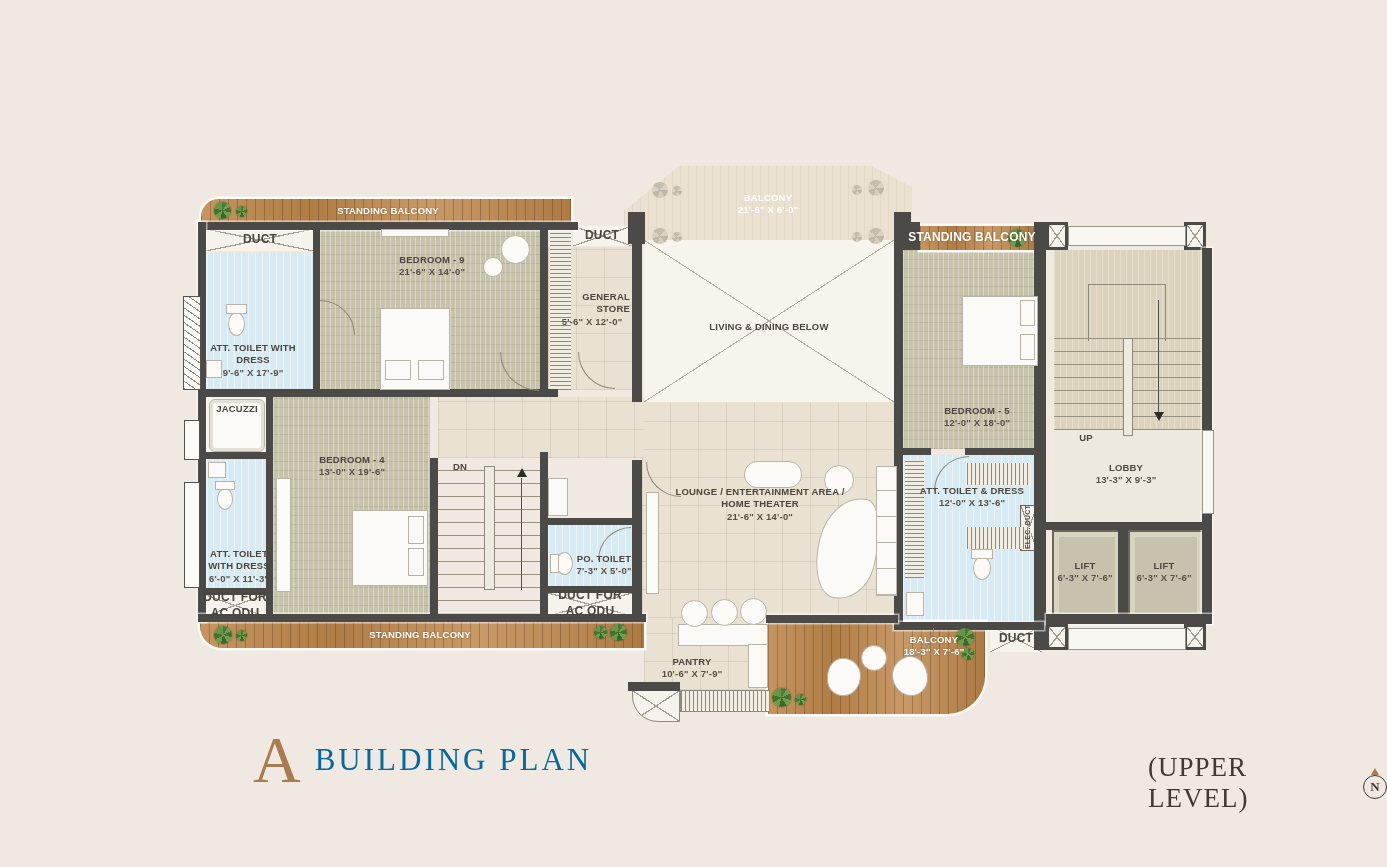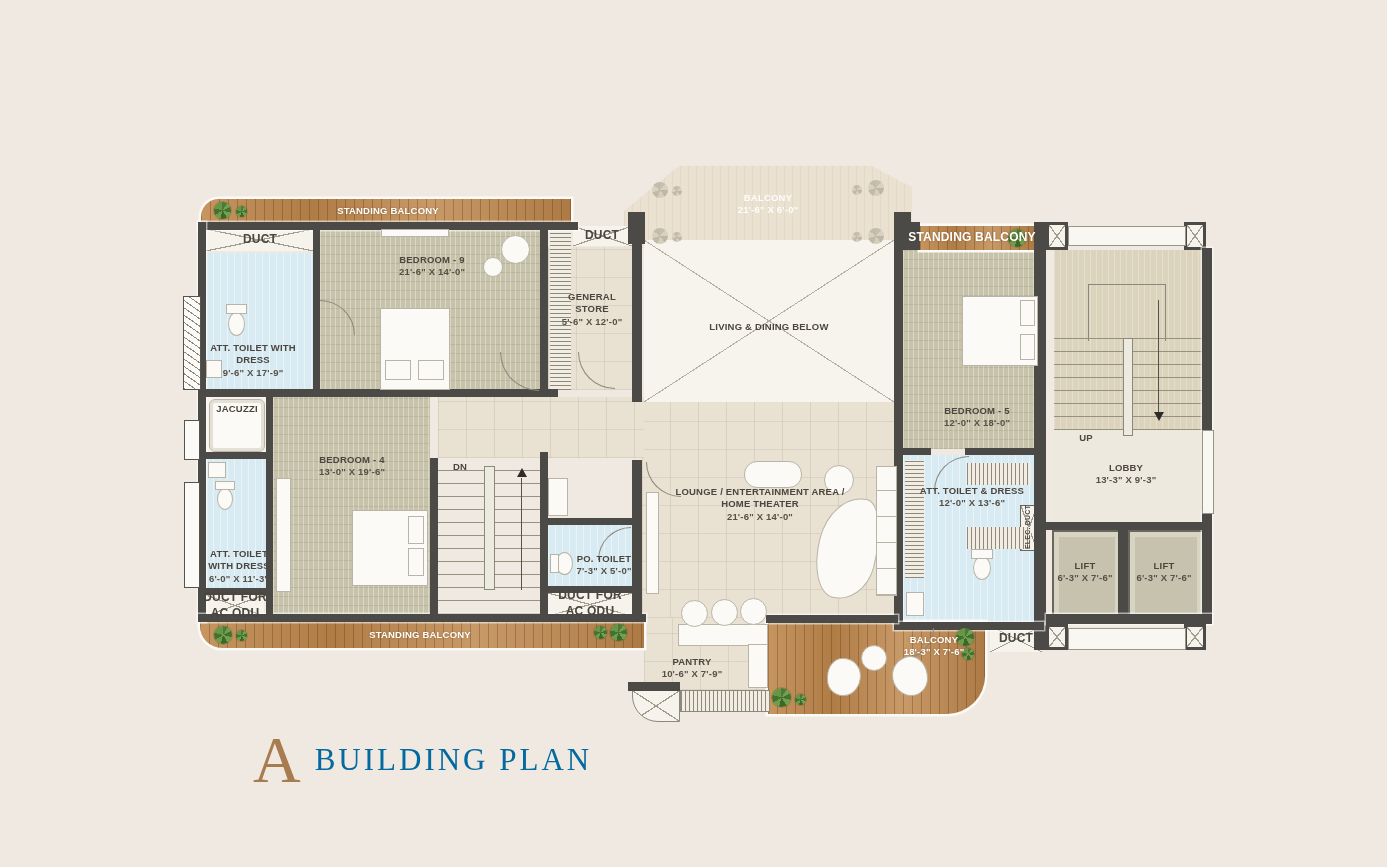--- a/index.html
+++ b/index.html
@@ -278,21 +278,21 @@
     <span class="ln">ATT. TOILET WITH DRESS</span>
     <span class="ld">6'-0" X 11'-3"</span>
     </div>
   <div class="abs lbl lbl-tiny" style="left:235px;top:606px;">
     <span class="ln">DUCT FOR</span>
     <span class="ln">AC ODU</span>
     </div>
   <div class="abs lbl lbl-white" style="left:420px;top:635px;">
     <span class="ln">STANDING BALCONY</span>
     </div>
-  <div class="abs lbl" style="left:592px;top:310px;white-space:normal;width:76px;">
+  <div class="abs lbl" style="left:592px;top:310px;white-space:normal;width:76px;text-align:right;">
     <span class="ln">GENERAL STORE</span>
     <span class="ld">5'-6" X 12'-0"</span>
     </div>
   <div class="abs lbl lbl-tiny" style="left:602px;top:236px;">
     <span class="ln">DUCT</span>
     </div>
   <div class="abs lbl" style="left:460px;top:467px;">
     <span class="ln">DN</span>
     </div>
   <div class="abs lbl" style="left:604px;top:565px;">
@@ -353,14 +353,21 @@
     </div>
   <div class="abs lbl" style="left:1164px;top:572px;">
     <span class="ln">LIFT</span>
     <span class="ld">6'-3" X 7'-6"</span>
     </div>
 
   <div class="abs" style="left:253px;top:730px;display:flex;align-items:center;gap:14px;">
     <span class="brand-letter">A</span>
     <span class="brand-text">BUILDING PLAN</span>
   </div>
+  <div class="abs" style="left:1148px;top:752px;display:flex;align-items:center;gap:16px;">
+    <span class="level-text">(UPPER LEVEL)</span>
+    <span style="display:flex;flex-direction:column;align-items:center;">
+      <span class="compass-tri"></span>
+      <span class="compass-circle">N</span>
+    </span>
+  </div>
 
 </div>
 
 </body></html>

